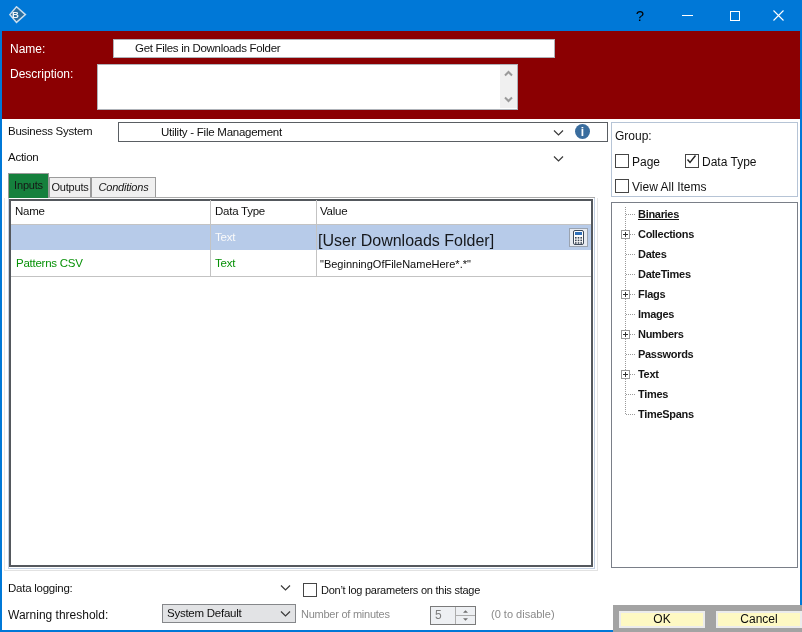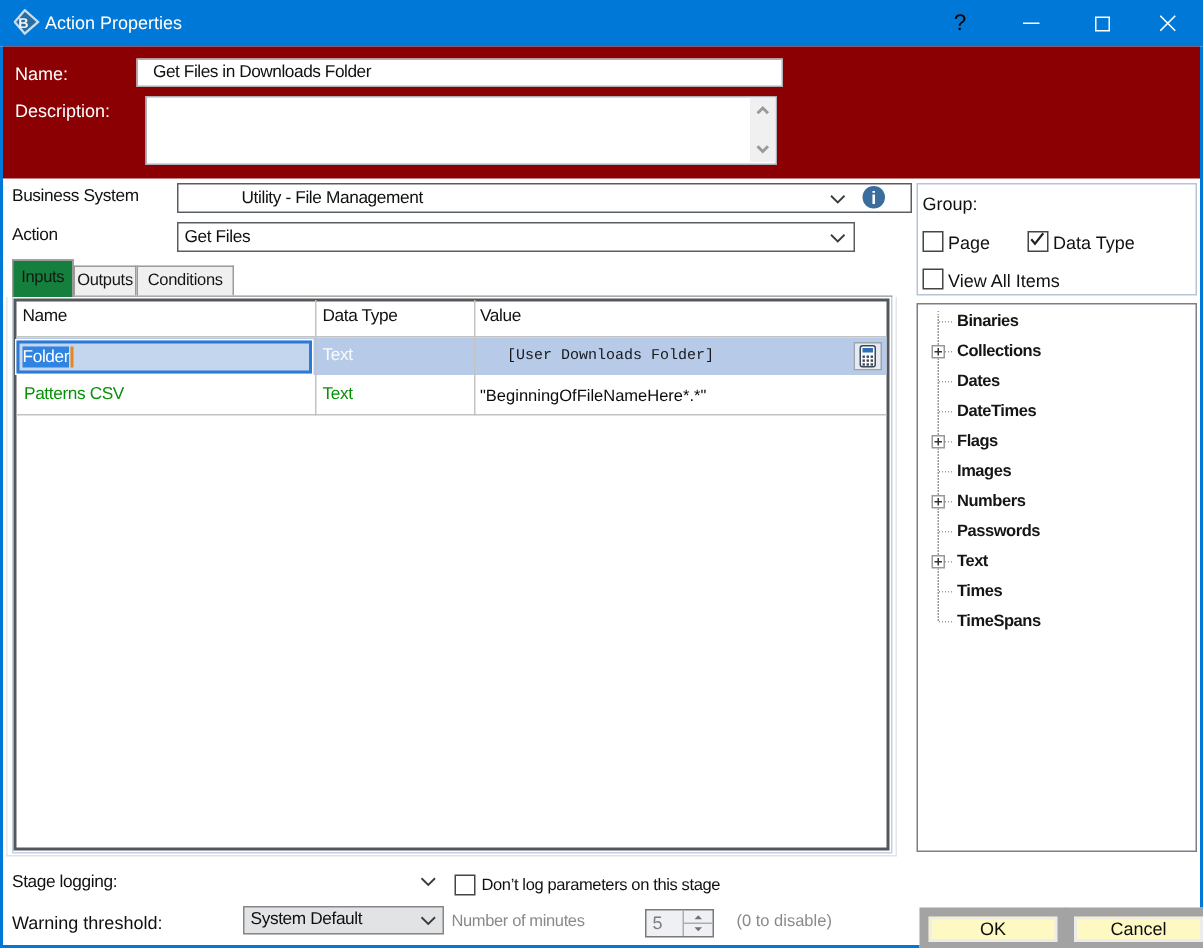--- a/index.html
+++ b/index.html
@@ -21,21 +21,21 @@
   .combo{background:#fff;border:1px solid #5a5e63;line-height:19px;padding-left:4px;font-size:12px;color:#0f0f0f;}
   .combo2{background:#e2e3e5;border:1px solid #85878a;line-height:17px;padding-left:4px;font-size:12px;color:#0f0f0f;}
   .chev{position:absolute;}
   
   .tab{border:1px solid #9b9b9b;border-bottom:none;background:#f0f0f0;text-align:center;font-size:11px;letter-spacing:-0.2px;color:#161616;}
   
   #panelborder{left:8px;top:197px;width:585px;height:370px;border:1px solid #c3d0e2;}
   #grid{left:9px;top:199px;width:580px;height:364px;background:#fff;border:2px solid #54585d;}
   .gline{background:#c3c3c3;}
   .cellt{position:absolute;font-size:12px;}
-  .mono{font-family:Liberation Mono, monospace;font-size:10px;font-weight:normal;color:#16181c;margin-left:20px;}
+  .mono{font-family:Liberation Sans, sans-serif;font-size:16px;font-weight:normal;color:#16181c;}
   
   #groupbox{left:611px;top:122px;width:185px;height:73px;border:1px solid #b6c4d6;}
   #treebox{left:611px;top:202px;width:185px;height:364px;border:1px solid #7a7f88;background:#fff;}
   .cb{width:12px;height:12px;border:1px solid #454545;background:#fff;position:absolute;}
   .treeitem{position:absolute;font-weight:bold;font-size:11px;letter-spacing:-0.3px;color:#151515;left:638px;}
   .expbox{position:absolute;width:7px;height:7px;border:1px solid #999;background:#fff;left:621px;}
   .plus-h{position:absolute;left:1px;top:3px;width:5px;height:1px;background:#333;}
   .plus-v{position:absolute;left:3px;top:1px;width:1px;height:5px;background:#333;}
   .stub{position:absolute;left:626px;width:9px;height:1px;background:repeating-linear-gradient(to right,#9a9a9a 0 1px,transparent 1px 2px);}
   
@@ -50,78 +50,72 @@
 <div id="win">
 
   <div class="abs" id="titlebar"></div>
   <div class="abs" id="bordL"></div>
   <div class="abs" id="bordR"></div>
   <div class="abs" id="bordB"></div>
   <svg class="abs" style="left:9px;top:6px" width="18" height="18" viewBox="0 0 18 18">
     <polygon points="7.5,0.8 16.4,8.6 7.5,16.4 0.8,8.6" fill="#2a6d9e" stroke="#c9ddee" stroke-width="1.5"></polygon>
     <text x="3.1" y="12.4" font-size="9.5" font-weight="bold" fill="#f0f4f8" font-family="Liberation Sans">B</text>
   </svg>
-  <div class="abs" id="title">Action Properties</div>
   <div class="abs capbtn" style="left:630px;width:20px;color:#000;font-size:15px;">?</div>
   <svg class="abs" style="left:682px;top:0" width="12" height="31">
       <rect x="0" y="15" width="11" height="1" fill="#fff"></rect>
     </svg>
   <svg class="abs" style="left:730px;top:0" width="12" height="31">
       <rect x="0.5" y="11.5" width="9" height="9" fill="none" stroke="#fff" stroke-width="1"></rect>
     </svg>
   <svg class="abs" style="left:773px;top:0" width="12" height="31">
       <path d="M0.5 10.5 L10.5 20.5 M10.5 10.5 L0.5 20.5" stroke="#fff" stroke-width="1.1"></path>
     </svg>
 
   <div class="abs" id="redband"></div>
   <div class="abs wlabel" style="left:10px;top:42px;">Name:</div>
-  <div class="abs tbox" style="left:91px;top:39px;width:419px;height:17px;line-height:17px;padding-left:10px;font-size:11.5px;letter-spacing:-0.3px;">Get Files in Downloads Folder</div>
+  <div class="abs tbox" style="left:113px;top:39px;width:419px;height:17px;line-height:17px;padding-left:21px;font-size:11.5px;letter-spacing:-0.3px;">Get Files in Downloads Folder</div>
   <div class="abs wlabel" style="left:10px;top:67px;">Description:</div>
   <div class="abs tbox" style="left:97px;top:64px;width:419px;height:44px;"></div>
   <div class="abs" style="left:500px;top:65px;width:17px;height:43px;background:#f0f0f0;">
      <svg width="17" height="43">
        <path d="M5 10.5 L8.5 7 L12 10.5" stroke="#9a9a9a" stroke-width="2" fill="none"></path>
        <path d="M5 32.5 L8.5 36 L12 32.5" stroke="#9a9a9a" stroke-width="2" fill="none"></path>
      </svg>
   </div>
 
   <div class="abs s115" style="left:8px;top:125px;">Business System</div>
   <div class="abs combo s115" style="left:118px;top:122px;width:446px;height:18px;line-height:18px;padding-left:42px;">Utility - File Management</div>
   <svg class="abs chev" style="left:553px;top:129px" width="11" height="8">
       <path d="M1 1.5 L5.5 6 L10 1.5" stroke="#3a3a3a" stroke-width="1.2" fill="none"></path>
     </svg>
   <div class="abs" style="left:575px;top:124px;width:15px;height:15px;border-radius:50%;background:#3a6d9e;color:#fff;text-align:center;font-weight:bold;font-size:12px;line-height:16px;">i</div>
   <div class="abs s115" style="left:8px;top:151px;">Action</div>
-  <div class="abs combo s115" style="left:118px;top:148px;width:446px;height:18px;line-height:18px;">Get Files</div>
   <svg class="abs chev" style="left:553px;top:155px" width="11" height="8">
       <path d="M1 1.5 L5.5 6 L10 1.5" stroke="#3a3a3a" stroke-width="1.2" fill="none"></path>
     </svg>
 
   <div class="abs tab" style="left:8px;top:173px;width:39px;height:24px;line-height:23px;background:#15803d;z-index:3;">Inputs</div>
   <div class="abs tab" style="left:49px;top:177px;width:40px;height:19px;line-height:19px;">Outputs</div>
-  <div class="abs tab" style="left:91px;top:177px;width:63px;height:19px;line-height:19px;">Conditions</div>
+  <div class="abs tab" style="left:91px;top:177px;width:63px;height:19px;line-height:19px;font-style:italic;">Conditions</div>
 
   <div class="abs" id="panelborder"></div>
   <div class="abs" style="left:48px;top:197px;width:547px;height:1px;background:#ababab;"></div>
   <div class="abs" style="left:4px;top:570px;width:594px;height:1px;background:#e2e2e2;"></div>
   <div class="abs" style="left:4px;top:198px;width:1px;height:372px;background:#e6e6e6;"></div>
   <div class="abs" style="left:597px;top:198px;width:1px;height:372px;background:#e6e6e6;"></div>
   <div class="abs" id="grid"></div>
 
   <div class="cellt s115" style="left:15px;top:205px;">Name</div>
   <div class="cellt s115" style="left:215px;top:205px;">Data Type</div>
   <div class="cellt s115" style="left:320px;top:205px;">Value</div>
   <div class="abs gline" style="left:11px;top:224px;width:580px;height:1px;"></div>
 
   <div class="abs" style="left:11px;top:225px;width:580px;height:25px;background:#b7cbe9;"></div>
 
-  <div class="abs" style="left:11px;top:227px;width:193px;height:18px;background:#c4d5ee;border:2px solid #2b7ad5;box-shadow:0 0 0 1px #fff;">
-    <span style="position:absolute;left:2px;top:2px;background:#2f84e2;color:#fff;font-size:11.5px;letter-spacing:-0.25px;line-height:14px;">Folder</span>
-    <span style="position:absolute;left:34px;top:2px;width:2px;height:14px;background:#e8861a;"></span>
-  </div>
   <div class="cellt s115" style="left:215px;top:231px;color:#fafafa;">Text</div>
   <div class="cellt mono" style="left:318px;top:232px;">[User Downloads Folder]</div>
 
   <div class="abs" style="left:569px;top:228px;width:17px;height:17px;background:#e7ebf1;border:1px solid #9aa3b0;">
     <svg width="17" height="17">
       <rect x="3.5" y="1.5" width="10" height="14" rx="1.5" fill="#fdfdfd" stroke="#3c4858" stroke-width="1"></rect>
       <rect x="5" y="3" width="7" height="3" fill="#2f6fb8"></rect>
       <g fill="#3c4858">
         <rect x="5" y="8" width="1.6" height="1.6"></rect>
           <rect x="7.7" y="8" width="1.6" height="1.6"></rect>
@@ -162,21 +156,21 @@
   <div class="stub" style="top:234px;"></div>
   <div class="stub" style="top:254px;"></div>
   <div class="stub" style="top:274px;"></div>
   <div class="stub" style="top:294px;"></div>
   <div class="stub" style="top:314px;"></div>
   <div class="stub" style="top:334px;"></div>
   <div class="stub" style="top:354px;"></div>
   <div class="stub" style="top:374px;"></div>
   <div class="stub" style="top:394px;"></div>
   <div class="stub" style="top:414px;"></div>
-  <div class="treeitem" style="top:208px;">Binaries</div>
+  <div class="treeitem" style="top:208px;text-decoration:underline;">Binaries</div>
   <div class="treeitem" style="top:228px;">Collections</div>
   <div class="treeitem" style="top:248px;">Dates</div>
   <div class="treeitem" style="top:268px;">DateTimes</div>
   <div class="treeitem" style="top:288px;">Flags</div>
   <div class="treeitem" style="top:308px;">Images</div>
   <div class="treeitem" style="top:328px;">Numbers</div>
   <div class="treeitem" style="top:348px;">Passwords</div>
   <div class="treeitem" style="top:368px;">Text</div>
   <div class="treeitem" style="top:388px;">Times</div>
   <div class="treeitem" style="top:408px;">TimeSpans</div>
@@ -190,21 +184,21 @@
     </div>
   <div class="expbox" style="top:330px;">
       <span class="plus-h"></span>
       <span class="plus-v"></span>
     </div>
   <div class="expbox" style="top:370px;">
       <span class="plus-h"></span>
       <span class="plus-v"></span>
     </div>
 
-  <div class="abs s115" style="left:8px;top:582px;">Stage logging:</div>
+  <div class="abs s115" style="left:8px;top:582px;">Data logging:</div>
   <svg class="abs chev" style="left:280px;top:584px" width="11" height="8">
       <path d="M1 1.5 L5.5 6 L10 1.5" stroke="#3a3a3a" stroke-width="1.2" fill="none"></path>
     </svg>
   <div class="cb" style="left:303px;top:583px;"></div>
   <div class="abs s11" style="left:321px;top:584px;">Don’t log parameters on this stage</div>
 
   <div class="abs" style="left:8px;top:608px;">Warning threshold:</div>
   <div class="abs combo2 s115" style="left:162px;top:604px;width:128px;height:17px;">System Default</div>
   <svg class="abs chev" style="left:280px;top:610px" width="11" height="8">
       <path d="M1 1.5 L5.5 6 L10 1.5" stroke="#3a3a3a" stroke-width="1.2" fill="none"></path>

